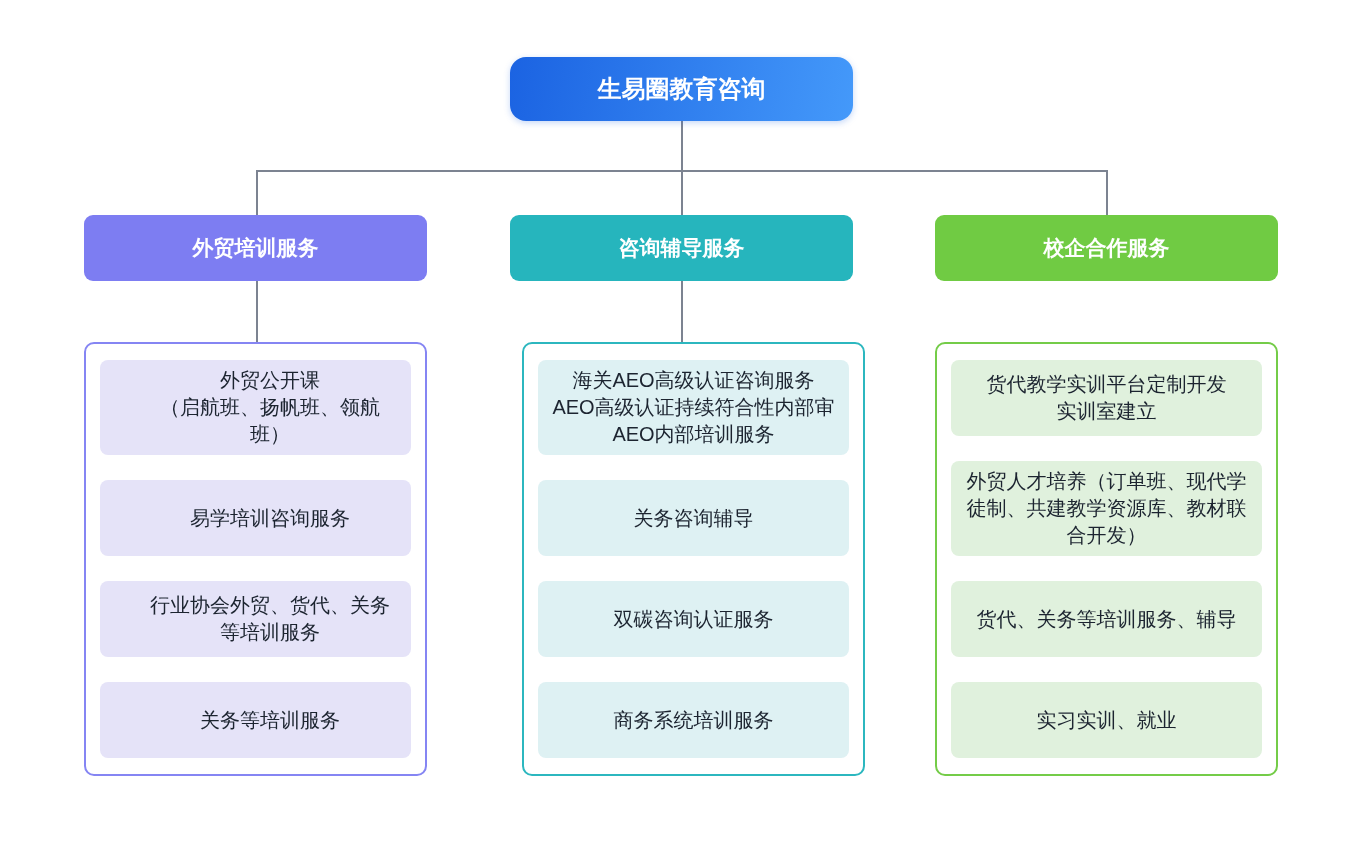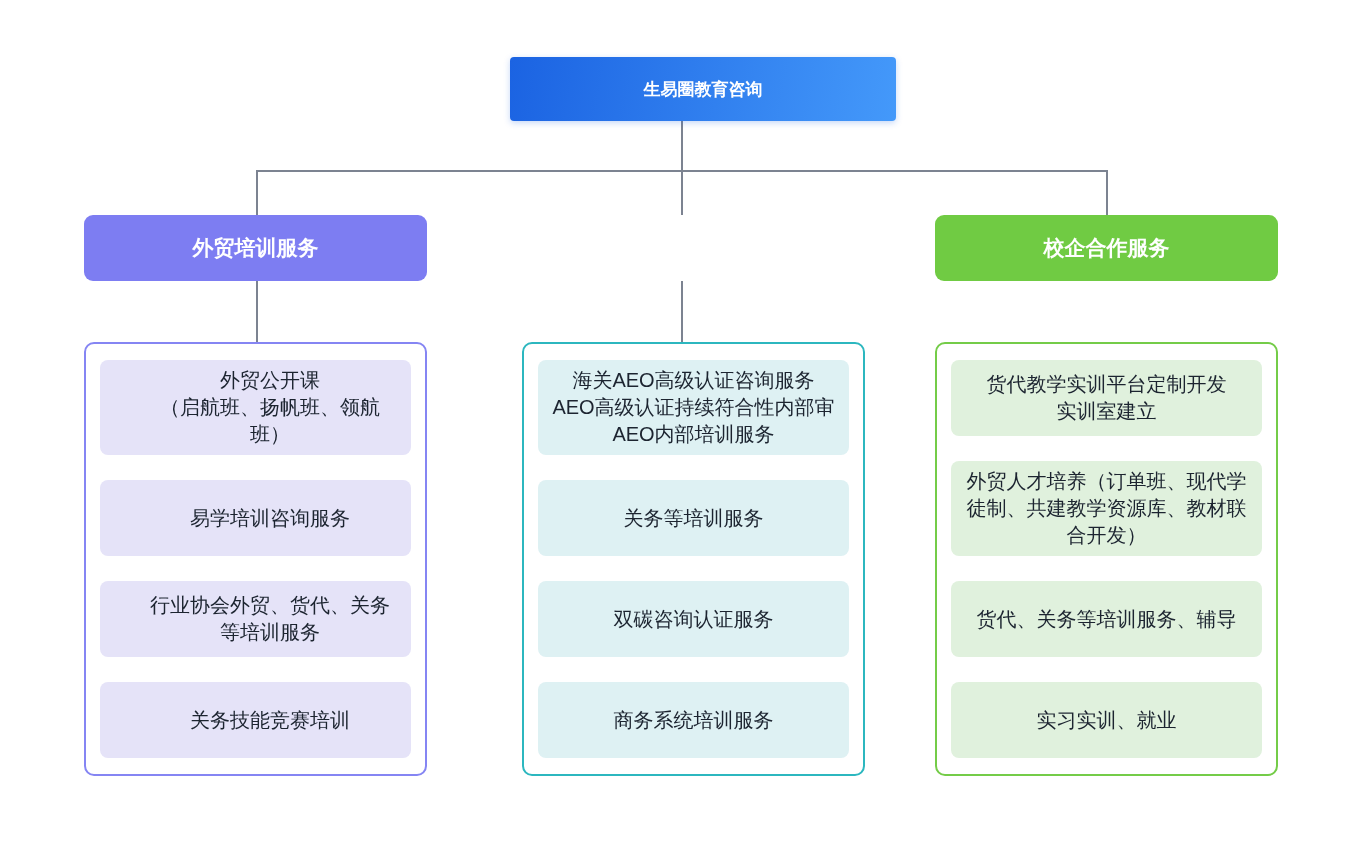--- a/index.html
+++ b/index.html
@@ -19,25 +19,25 @@
   .conn {
     position: absolute;
     background: #7c8391;
   }
   .conn.v { width: 1.5px; }
   .conn.h { height: 1.5px; }
   
   .root-node {
     position: absolute;
     left: 510px; top: 57px;
-    width: 386px; height: 64px;
-    border-radius: 4px;
+    width: 343px; height: 64px;
+    border-radius: 16px;
     background: linear-gradient(100deg, #1b63e2 0%, #4499fa 100%);
     display: flex; align-items: center; justify-content: center;
-    color: #ffffff; font-size: 17px; font-weight: bold;
+    color: #ffffff; font-size: 24px; font-weight: bold;
     box-shadow: 0 2px 6px rgba(27,99,226,0.25);
   }
   
   .branch-header {
     position: absolute;
     top: 215px;
     width: 343px; height: 66px;
     border-radius: 9px;
     display: flex; align-items: center; justify-content: center;
     color: #ffffff; font-size: 21px; font-weight: bold;
@@ -90,37 +90,40 @@
   <div class="conn v" style="left:256px; top:281px; height:61px;"></div>
   <div class="conn v" style="left:681px; top:281px; height:61px;"></div>
 
   <div class="root-node">
     <span>生易圈教育咨询</span>
   </div>
 
   <div class="branch-header purple">
     <span>外贸培训服务</span>
   </div>
+  <div class="branch-header teal">
+    <span>咨询辅导服务</span>
+  </div>
   <div class="branch-header green">
     <span>校企合作服务</span>
   </div>
 
   <div class="branch-container purple">
     <div class="leaf-item">外贸公开课
 （启航班、扬帆班、领航班）</div>
     <div class="leaf-item">易学培训咨询服务</div>
     <div class="leaf-item">行业协会外贸、货代、关务等培训服务</div>
-    <div class="leaf-item">关务技能竞赛培训</div>
+    <div class="leaf-item">关务等培训服务</div>
   </div>
 
   <div class="branch-container teal">
     <div class="leaf-item">海关AEO高级认证咨询服务
 AEO高级认证持续符合性内部审
 AEO内部培训服务</div>
-    <div class="leaf-item">关务等培训服务</div>
+    <div class="leaf-item">关务咨询辅导</div>
     <div class="leaf-item">双碳咨询认证服务</div>
     <div class="leaf-item">商务系统培训服务</div>
   </div>
 
   <div class="branch-container green">
     <div class="leaf-item">货代教学实训平台定制开发
 实训室建立</div>
     <div class="leaf-item">外贸人才培养（订单班、现代学徒制、共建教学资源库、教材联合开发）</div>
     <div class="leaf-item">货代、关务等培训服务、辅导</div>
     <div class="leaf-item">实习实训、就业</div>

